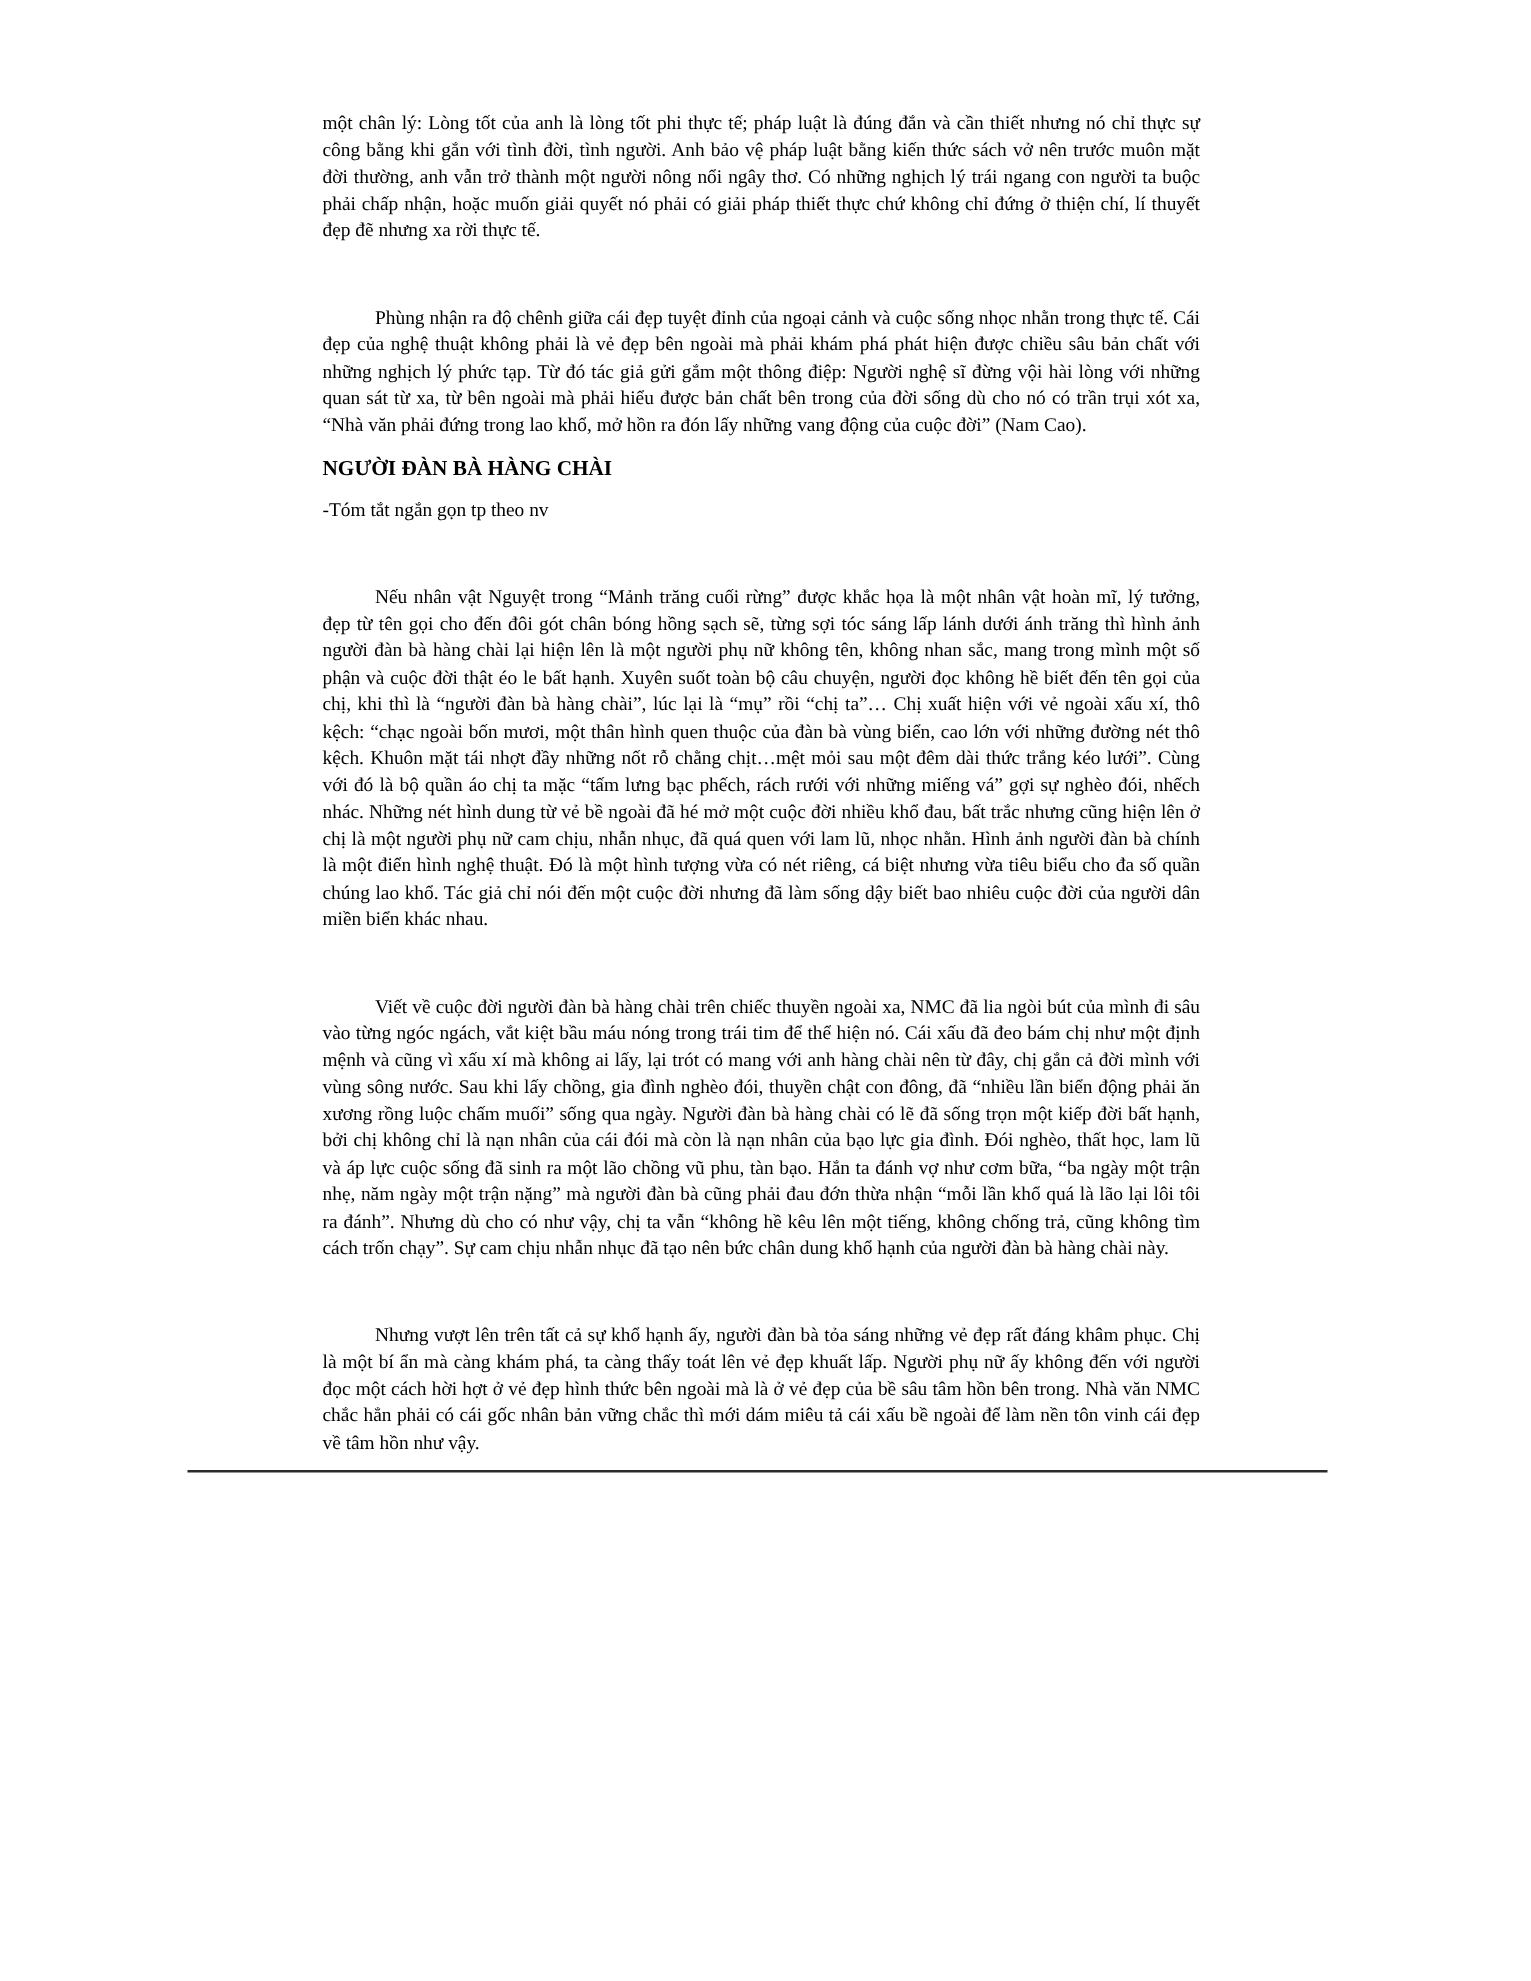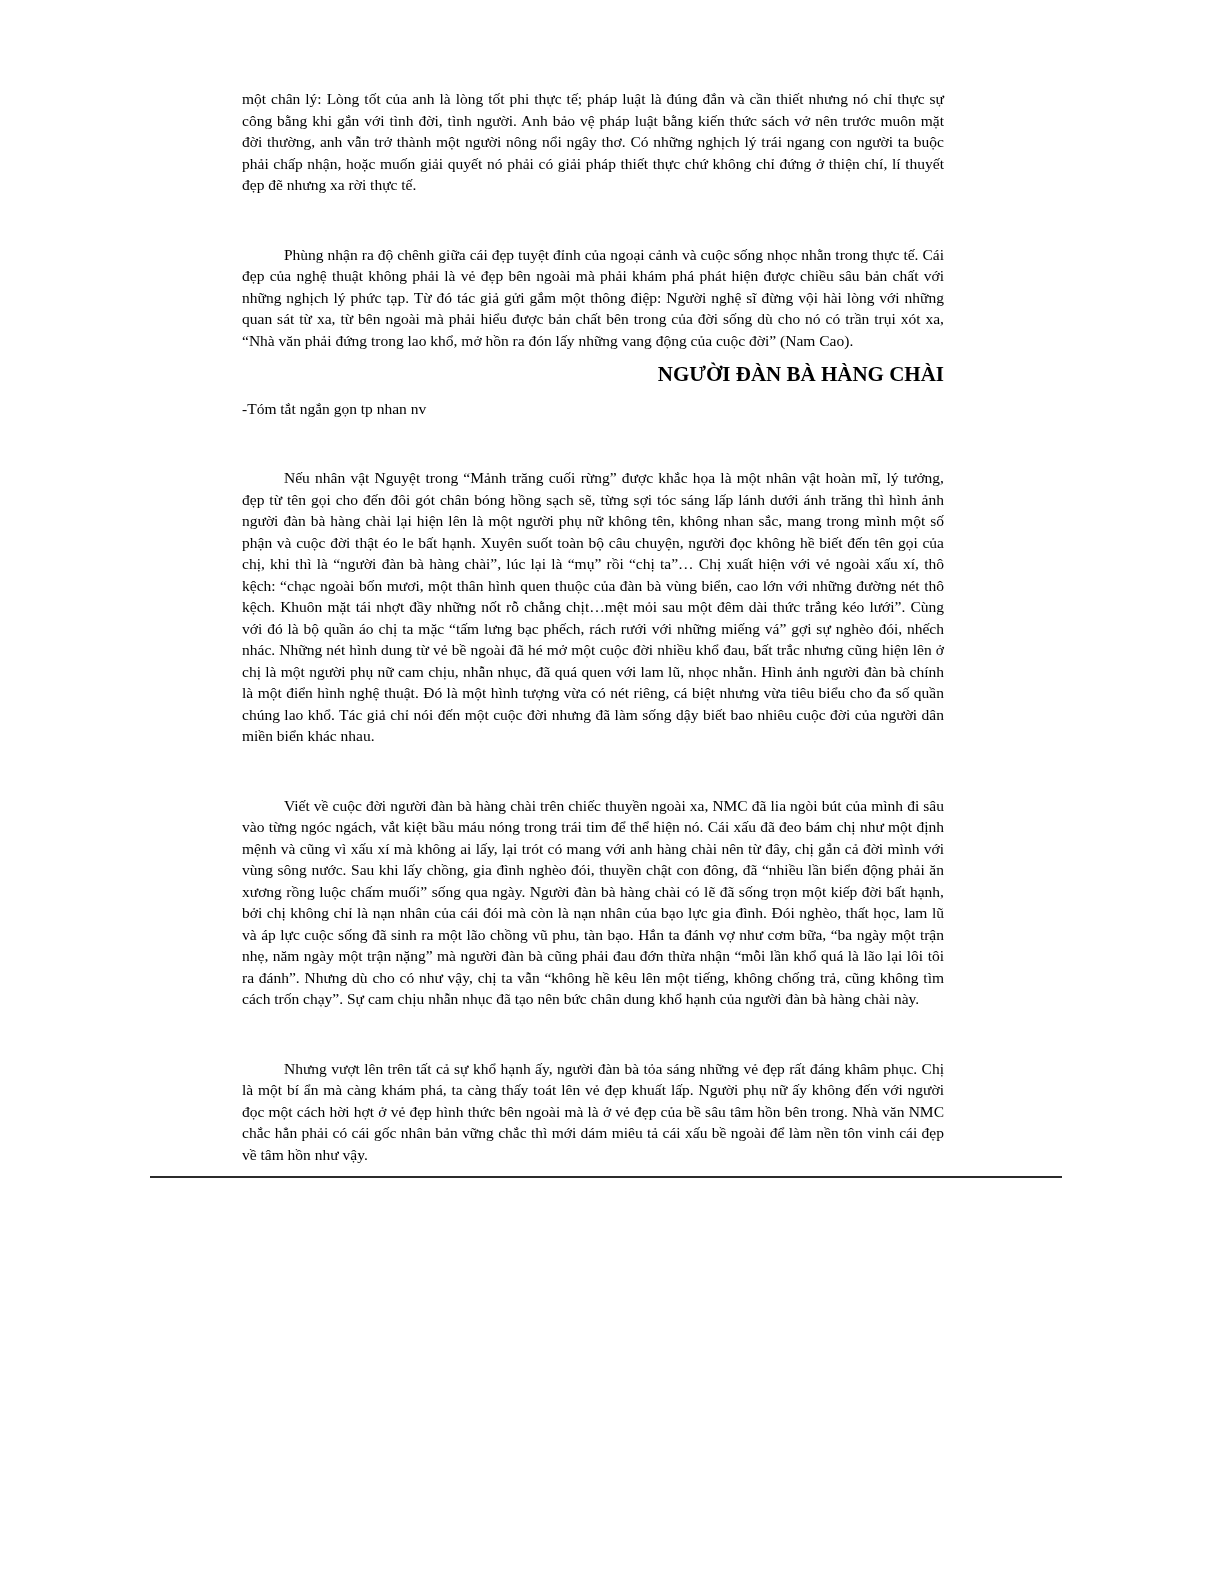--- a/index.html
+++ b/index.html
@@ -17,40 +17,40 @@
   .page {
     position: absolute;
     left: 0;
     top: 0;
     width: 1225px;
     height: 1585px;
     background: #ffffff;
   }
   .content {
     position: absolute;
-    left: 242px;
+    left: 258px;
     top: 88px;
     width: 702px;
     font-size: 15.5px;
     line-height: 21.5px;
     text-align: justify;
   }
   .content p {
     margin: 0 0 10px 0;
   }
   .content p.indent {
     text-indent: 42px;
     margin-top: 48px;
   }
   .heading {
     font-weight: bold;
-    font-size: 21px;
+    font-size: 17px;
     line-height: 21.5px;
     margin: 13px 0 12px 0;
-    text-align: right;
+    text-align: left;
   }
   .note-line {
     text-align: left;
     margin: 0 0 13px 0;
   }
   .divider {
     position: absolute;
     left: 150px;
     top: 1176px;
     width: 912px;
@@ -59,19 +59,19 @@
   }
 </style>
 </head>
 <body>
 
 <div class="page">
   <div class="content">
     <p class="body">một chân lý: Lòng tốt của anh là lòng tốt phi thực tế; pháp luật là đúng đắn và cần thiết nhưng nó chỉ thực sự công bằng khi gắn với tình đời, tình người. Anh bảo vệ pháp luật bằng kiến thức sách vở nên trước muôn mặt đời thường, anh vẫn trở thành một người nông nổi ngây thơ. Có những nghịch lý trái ngang con người ta buộc phải chấp nhận, hoặc muốn giải quyết nó phải có giải pháp thiết thực chứ không chỉ đứng ở thiện chí, lí thuyết đẹp đẽ nhưng xa rời thực tế.</p>
     <p class="body indent">Phùng nhận ra độ chênh giữa cái đẹp tuyệt đỉnh của ngoại cảnh và cuộc sống nhọc nhằn trong thực tế. Cái đẹp của nghệ thuật không phải là vẻ đẹp bên ngoài mà phải khám phá phát hiện được chiều sâu bản chất với những nghịch lý phức tạp. Từ đó tác giả gửi gắm một thông điệp: Người nghệ sĩ đừng vội hài lòng với những quan sát từ xa, từ bên ngoài mà phải hiểu được bản chất bên trong của đời sống dù cho nó có trần trụi xót xa, “Nhà văn phải đứng trong lao khổ, mở hồn ra đón lấy những vang động của cuộc đời” (Nam Cao).</p>
     <h2 class="heading">NGƯỜI ĐÀN BÀ HÀNG CHÀI</h2>
-    <p class="note-line">-Tóm tắt ngắn gọn tp nhan nv</p>
+    <p class="note-line">-Tóm tắt ngắn gọn tp theo nv</p>
     <p class="body indent">Nếu nhân vật Nguyệt trong “Mảnh trăng cuối rừng” được khắc họa là một nhân vật hoàn mĩ, lý tưởng, đẹp từ tên gọi cho đến đôi gót chân bóng hồng sạch sẽ, từng sợi tóc sáng lấp lánh dưới ánh trăng thì hình ảnh người đàn bà hàng chài lại hiện lên là một người phụ nữ không tên, không nhan sắc, mang trong mình một số phận và cuộc đời thật éo le bất hạnh. Xuyên suốt toàn bộ câu chuyện, người đọc không hề biết đến tên gọi của chị, khi thì là “người đàn bà hàng chài”, lúc lại là “mụ” rồi “chị ta”… Chị xuất hiện với vẻ ngoài xấu xí, thô kệch: “chạc ngoài bốn mươi, một thân hình quen thuộc của đàn bà vùng biển, cao lớn với những đường nét thô kệch. Khuôn mặt tái nhợt đầy những nốt rỗ chằng chịt…mệt mỏi sau một đêm dài thức trắng kéo lưới”. Cùng với đó là bộ quần áo chị ta mặc “tấm lưng bạc phếch, rách rưới với những miếng vá” gợi sự nghèo đói, nhếch nhác. Những nét hình dung từ vẻ bề ngoài đã hé mở một cuộc đời nhiều khổ đau, bất trắc nhưng cũng hiện lên ở chị là một người phụ nữ cam chịu, nhẫn nhục, đã quá quen với lam lũ, nhọc nhằn. Hình ảnh người đàn bà chính là một điển hình nghệ thuật. Đó là một hình tượng vừa có nét riêng, cá biệt nhưng vừa tiêu biểu cho đa số quần chúng lao khổ. Tác giả chỉ nói đến một cuộc đời nhưng đã làm sống dậy biết bao nhiêu cuộc đời của người dân miền biển khác nhau.</p>
     <p class="body indent">Viết về cuộc đời người đàn bà hàng chài trên chiếc thuyền ngoài xa, NMC đã lia ngòi bút của mình đi sâu vào từng ngóc ngách, vắt kiệt bầu máu nóng trong trái tim để thể hiện nó. Cái xấu đã đeo bám chị như một định mệnh và cũng vì xấu xí mà không ai lấy, lại trót có mang với anh hàng chài nên từ đây, chị gắn cả đời mình với vùng sông nước. Sau khi lấy chồng, gia đình nghèo đói, thuyền chật con đông, đã “nhiều lần biển động phải ăn xương rồng luộc chấm muối” sống qua ngày. Người đàn bà hàng chài có lẽ đã sống trọn một kiếp đời bất hạnh, bởi chị không chỉ là nạn nhân của cái đói mà còn là nạn nhân của bạo lực gia đình. Đói nghèo, thất học, lam lũ và áp lực cuộc sống đã sinh ra một lão chồng vũ phu, tàn bạo. Hắn ta đánh vợ như cơm bữa, “ba ngày một trận nhẹ, năm ngày một trận nặng” mà người đàn bà cũng phải đau đớn thừa nhận “mỗi lần khổ quá là lão lại lôi tôi ra đánh”. Nhưng dù cho có như vậy, chị ta vẫn “không hề kêu lên một tiếng, không chống trả, cũng không tìm cách trốn chạy”. Sự cam chịu nhẫn nhục đã tạo nên bức chân dung khổ hạnh của người đàn bà hàng chài này.</p>
     <p class="body indent">Nhưng vượt lên trên tất cả sự khổ hạnh ấy, người đàn bà tỏa sáng những vẻ đẹp rất đáng khâm phục. Chị là một bí ẩn mà càng khám phá, ta càng thấy toát lên vẻ đẹp khuất lấp. Người phụ nữ ấy không đến với người đọc một cách hời hợt ở vẻ đẹp hình thức bên ngoài mà là ở vẻ đẹp của bề sâu tâm hồn bên trong. Nhà văn NMC chắc hẳn phải có cái gốc nhân bản vững chắc thì mới dám miêu tả cái xấu bề ngoài để làm nền tôn vinh cái đẹp về tâm hồn như vậy.</p>
   </div>
   <div class="divider"></div>
 </div>
 
 </body></html>

